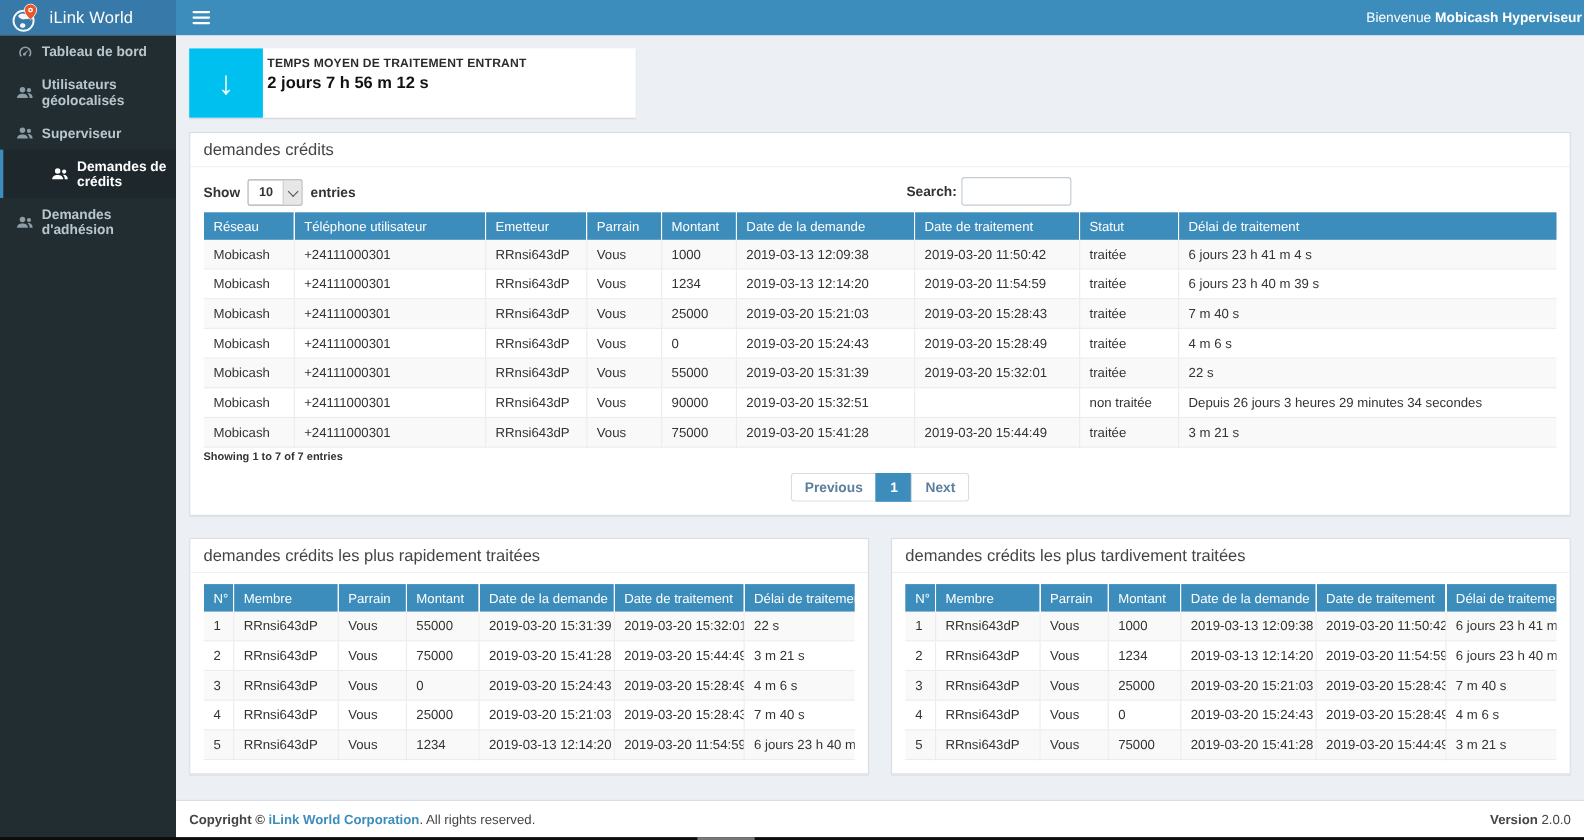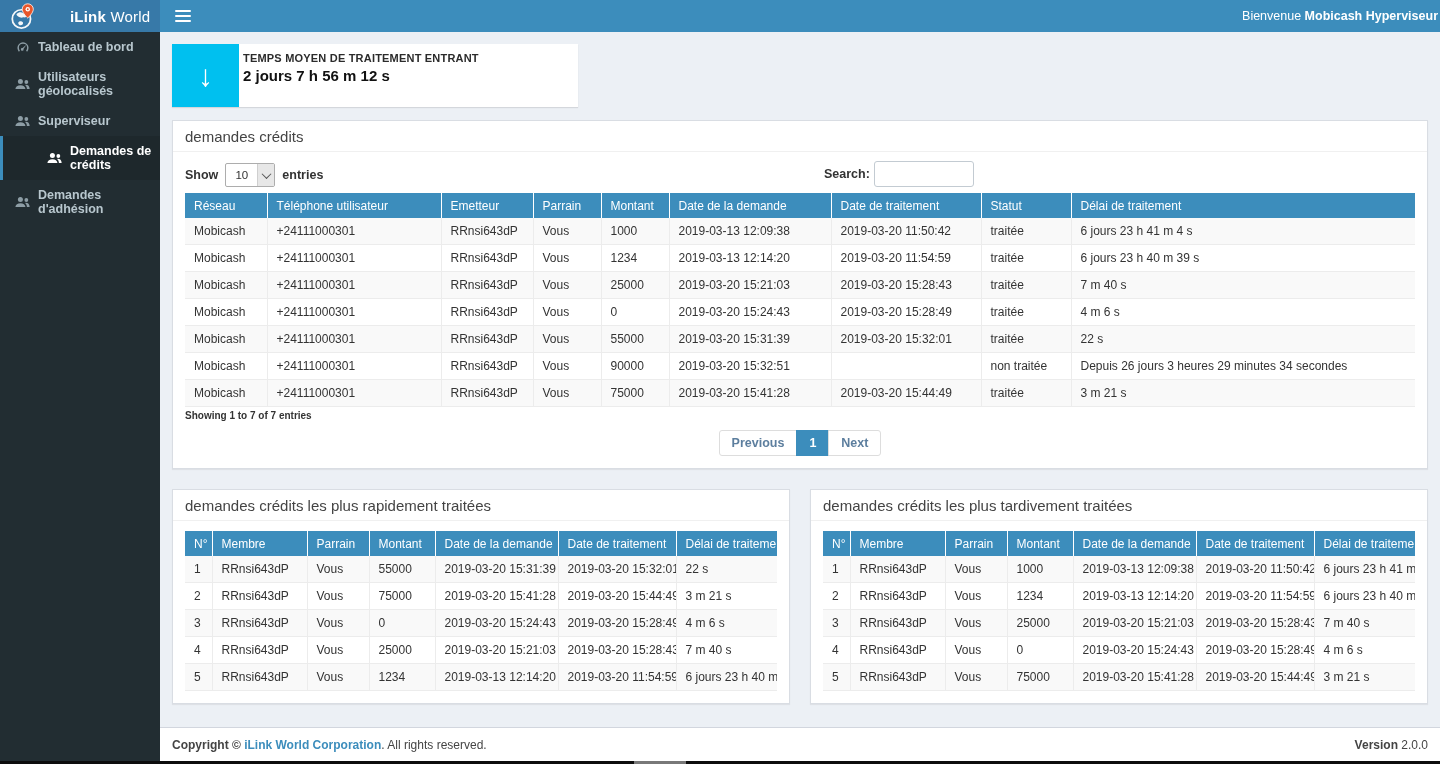--- a/index.html
+++ b/index.html
@@ -6,21 +6,21 @@
   html,body { margin:0; padding:0; }
   body {
     width:1440px; height:764px; position:relative; overflow:hidden;
     font-family:"Liberation Sans", sans-serif; background:#ecf0f5; color:#333;
   }
   
   .topbar { position:absolute; top:0; left:0; right:0; height:32px; display:flex; z-index:5; }
   .logo { width:160px; height:32px; background:#3779a8; display:flex; align-items:center; padding:0 8px 0 10px; gap:9px; }
   .logo svg { flex:0 0 auto; }
   .brand { color:#fff; font-size:15px; white-space:nowrap; letter-spacing:.2px; }
-  .brand b { font-weight:700;margin-left:25px; }
+  .brand b { font-weight:400; }
   .navbar { flex:1; background:#3c8dbc; display:flex; align-items:center; justify-content:space-between; padding:0 2px 0 15px; }
   .hamburger { width:16px; height:12px; display:flex; flex-direction:column; justify-content:space-between; cursor:pointer; }
   .hamburger span { display:block; height:2px; background:#fff; border-radius:1px; }
   .welcome { color:#fff; font-size:12.5px; }
   .welcome b { font-weight:700; }
   
   .sidebar { position:absolute; top:32px; left:0; bottom:0; width:160px; background:#222d32; }
   .nav-item { display:flex; align-items:center; gap:8px; padding:8px 8px 8px 12px; border-left:3px solid transparent;
               color:#b8c7ce; font-size:12.5px; font-weight:700; cursor:pointer; }
   .nav-item .ico { width:15px; display:flex; justify-content:center; }
@@ -39,21 +39,21 @@
   .info-box-number { font-size:15px; font-weight:700; color:#111; margin-top:3px; }
   
   .box { background:#fff; border:1px solid #d9dde3; box-shadow:0 1px 1px rgba(0,0,0,.06); margin-bottom:20px; }
   .box-header { padding:7px 12px 6px; border-bottom:1px solid #f0f0f0; font-size:15px; color:#444; }
   .box-body { padding:9px 12px 12px; }
   
   .dt-controls { position:relative; height:32px; }
   .dt-length { display:flex; align-items:center; gap:7px; font-size:12.5px; font-weight:700; color:#333; padding-top:2px; }
   .select { display:flex; align-items:stretch; width:50px; height:24px; border:1px solid #adadad; border-radius:2px;
             background:#fff; cursor:pointer; overflow:hidden; }
-  .select .val { flex:1; display:flex; align-items:center; justify-content:center; font-size:11.5px; font-weight:400; }
+  .select .val { flex:1; display:flex; align-items:center; justify-content:center; font-size:11.5px; font-weight:700; }
   .select .arr { width:17px; background:#e7e7e7; border-left:1px solid #cfcfcf; display:flex; align-items:center; justify-content:center; }
   .select .arr::after { content:""; width:6px; height:6px; border-left:1.5px solid #555; border-bottom:1.5px solid #555;
                         transform:rotate(-45deg) translate(1px,-1px); }
   .dt-filter { position:absolute; left:calc(50% + 24px); top:0; display:flex; align-items:center; gap:4px;
                font-size:12.5px; font-weight:700; color:#333; }
   .dt-filter input { width:100px; height:26px; border:1px solid #c3cbd2; border-radius:3px; padding:0 6px;
                      font-family:inherit; font-size:12px; outline:none; }
   
   table.dt { width:100%; border-collapse:collapse; table-layout:fixed; }
   table.dt th { background:#3c8dbc; color:#fff; font-size:12px; font-weight:400; text-align:left;

